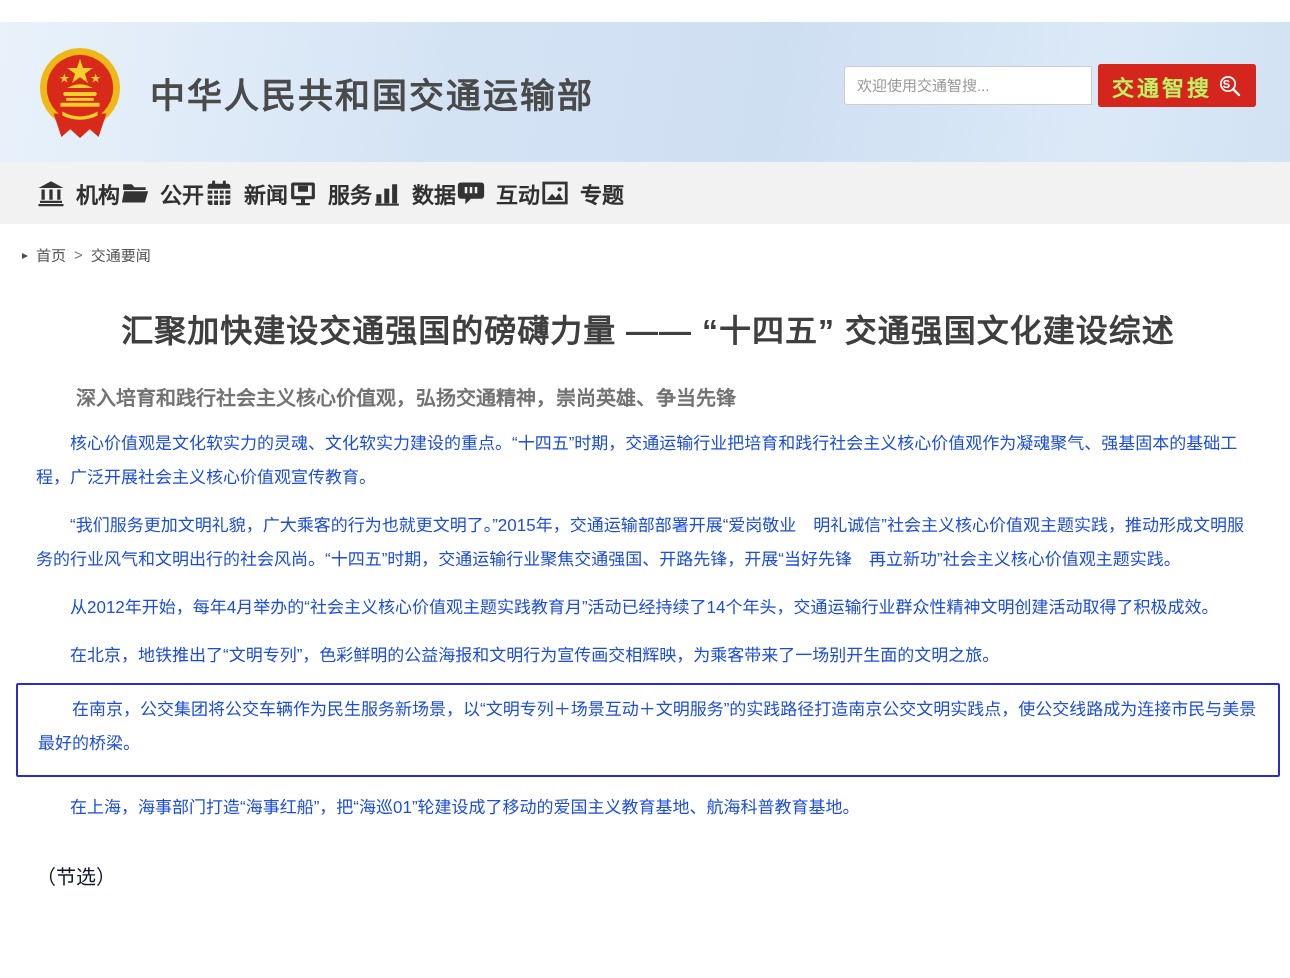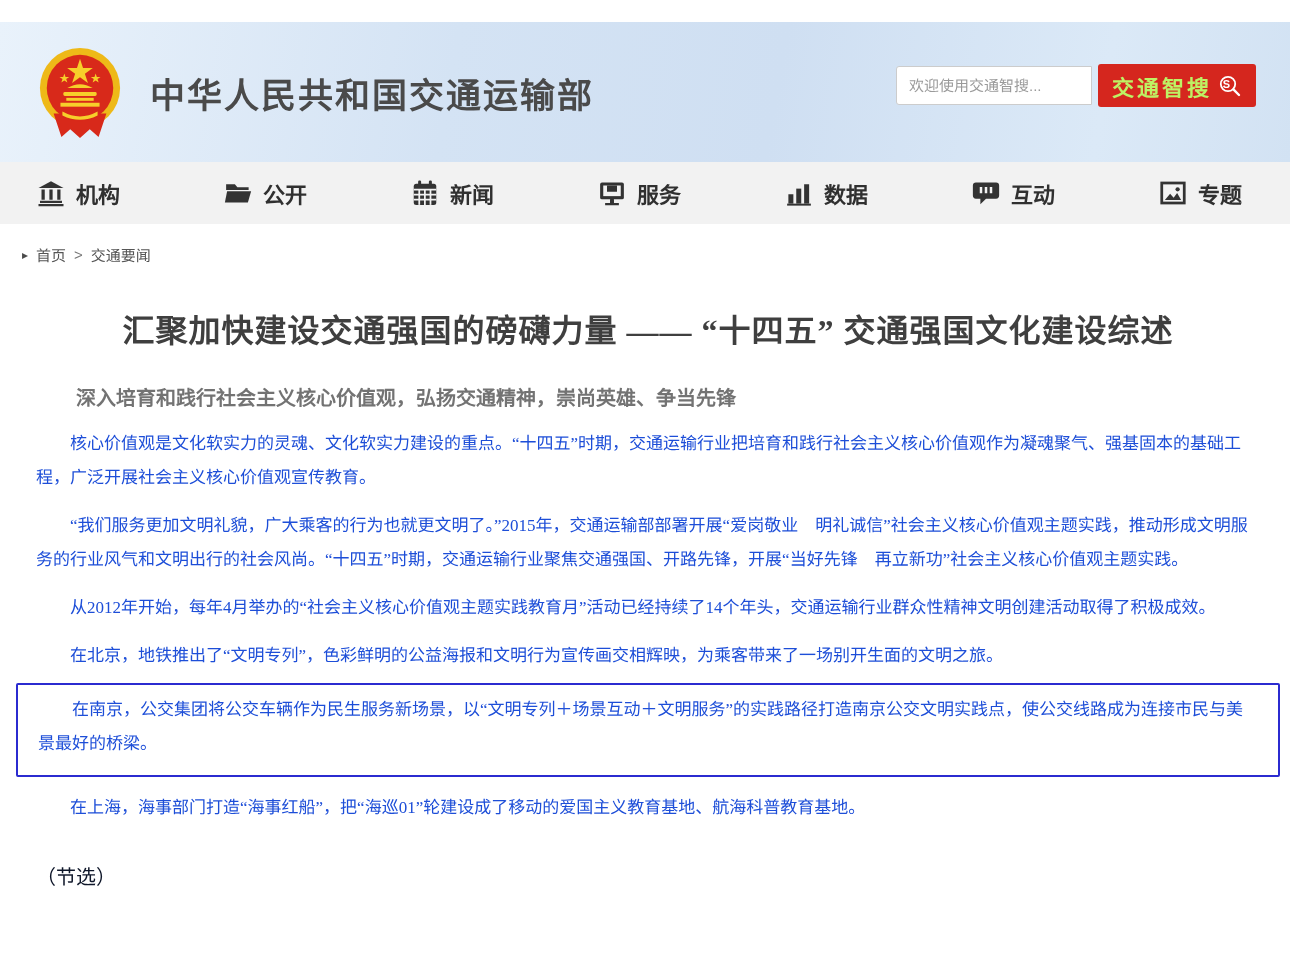--- a/index.html
+++ b/index.html
@@ -11,49 +11,49 @@
     margin-top:22px; height:140px; width:100%;
     background:linear-gradient(100deg,#e9f2fb 0%,#d4e3f4 35%,#cfdff2 60%,#dbe9f7 85%,#d2e2f3 100%);
     display:flex; align-items:center; padding:0 36px; position:relative;
   }
   .emblem{ width:88px; height:100px; flex:0 0 auto; }
   .brand{ margin-left:26px; }
   .site-title{ font-size:35px; font-weight:bold; color:#4a4a4a; letter-spacing:2px;text-align:right; }
   .site-subtitle{ font-size:15px; color:#4f4f4f; margin-top:10px; }
   .search-area{ position:absolute; right:34px; top:42px; display:flex; align-items:center; }
   .search-input{
-    width:196px; height:39px; border:1px solid #ccc; border-radius:3px 0 0 3px;
+    width:248px; height:39px; border:1px solid #ccc; border-radius:3px 0 0 3px;
     background:#fff; font-size:15px; padding:0 12px; color:#333; outline:none;
   }
   .search-input::placeholder{ color:#9a9a9a; }
   .search-btn{
     height:43px; margin-left:6px; border:none; cursor:pointer;
     background:#d5261e; color:#bef264; font-size:22px; font-weight:bold;
     letter-spacing:3px; padding:0 14px; border-radius:3px;
     display:flex; align-items:center; gap:6px;
   }
 
   
   .main-nav{
     height:62px; background:#f2f2f2; display:flex; align-items:center;
-    justify-content:space-between; padding:0 48px 0 36px;
+    padding:0 48px 0 36px;
   }
   .nav-item{ display:flex; align-items:center; gap:10px; cursor:pointer; text-decoration:none; }
   .nav-icon{ display:flex; align-items:center; }
   .nav-icon svg{ display:block; }
   .nav-label{ font-size:22px; color:#303030; font-weight:bold; }
 
   
   .breadcrumb{ padding:20px 0 0 22px; font-size:15px; color:#555; display:flex; align-items:center; gap:8px; }
   .crumb-arrow{ color:#4a4a4a; font-size:12px; }
   .crumb-link{ color:#555; text-decoration:none; cursor:pointer; }
   .crumb-sep{ color:#777; }
 
   
-  .article{ padding:0 30px 0 36px;font-family:Liberation Serif, serif; }
+  .article{ padding:0 30px 0 36px; }
   .article-title{
     margin-top:44px; text-align:center; font-size:32px; font-weight:600;
     color:#3f3f3f; letter-spacing:1px; line-height:44px;
   }
   .article-lead{
     margin-top:30px; font-size:20px; font-weight:bold; color:#737373;
     text-indent:2em; line-height:30px;
   }
   .article p.body-par{
     font-size:17px; color:#1d4ed8; line-height:34px; text-indent:2em;

